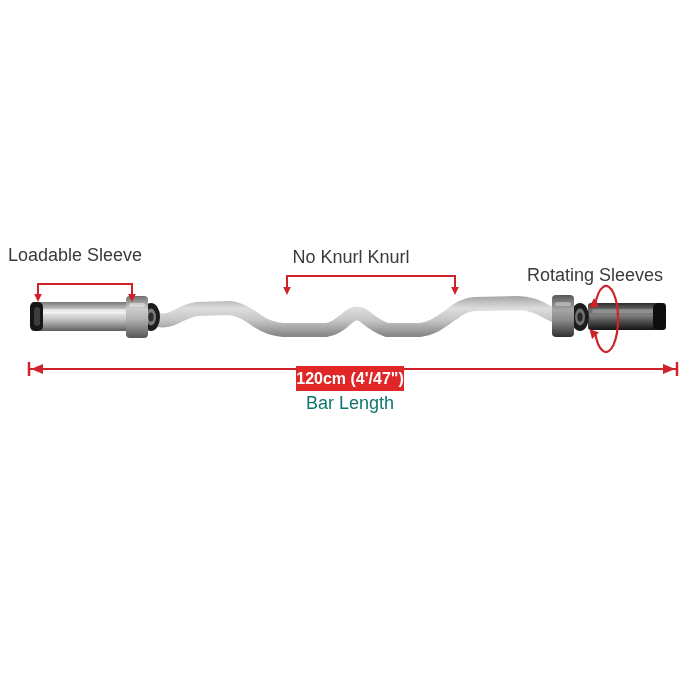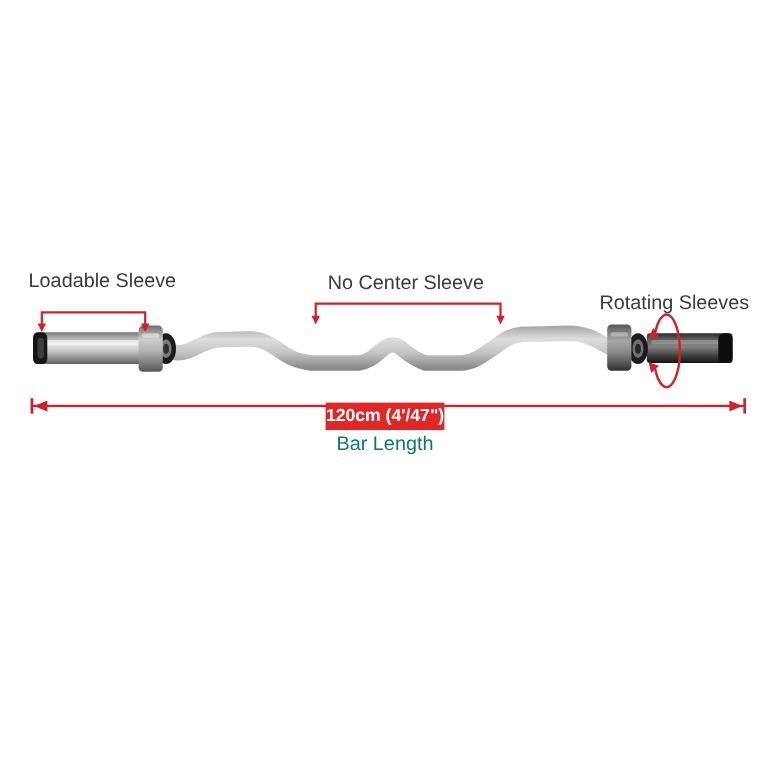--- a/index.html
+++ b/index.html
@@ -5,21 +5,21 @@
   html,body{margin:0;padding:0;}
   body{
     width:700px;height:700px;background:#ffffff;
     font-family:"Liberation Sans", sans-serif;
     position:relative;overflow:hidden;
   }
   .stage{position:absolute;left:0;top:0;width:700px;height:700px;}
   .stage svg{position:absolute;left:0;top:0;}
   .lbl{
     position:absolute;color:#3a3a3a;font-size:18px;line-height:1.1;
-    white-space:nowrap;z-index:5;margin-left:18px;
+    white-space:nowrap;z-index:5;
   }
   .lbl-loadable{left:8px;top:246px;}
   .lbl-knurl{left:251px;top:248px;width:200px;text-align:center;}
   .lbl-rotating{left:493px;top:266px;width:204px;text-align:center;}
   .dim-box{
     position:absolute;left:296px;top:366px;width:108px;height:25px;
     background:#e02626;color:#ffffff;font-weight:bold;font-size:16px;
     display:flex;align-items:center;justify-content:center;z-index:6;
   }
   .dim-caption{
@@ -151,21 +151,21 @@
       <line x1="677" y1="362" x2="677" y2="376" stroke="#cf222a" stroke-width="2.5"></line>
       <g fill="#cf222a">
         <polygon points="31,369 43,364 43,374"></polygon>
         <polygon points="675,369 663,364 663,374"></polygon>
       </g>
     </g>
   </svg>
 
   <div class="lbl lbl-loadable">Loadable Sleeve</div>
 
-  <div class="lbl lbl-knurl">No Center Sleeve</div>
+  <div class="lbl lbl-knurl">No Knurl Knurl</div>
 
   <div class="lbl lbl-rotating">Rotating Sleeves</div>
 
   <div class="dim-box">120cm (4'/47")</div>
 
   <div class="dim-caption">Bar Length</div>
 
 </div>
 
 </body></html>

